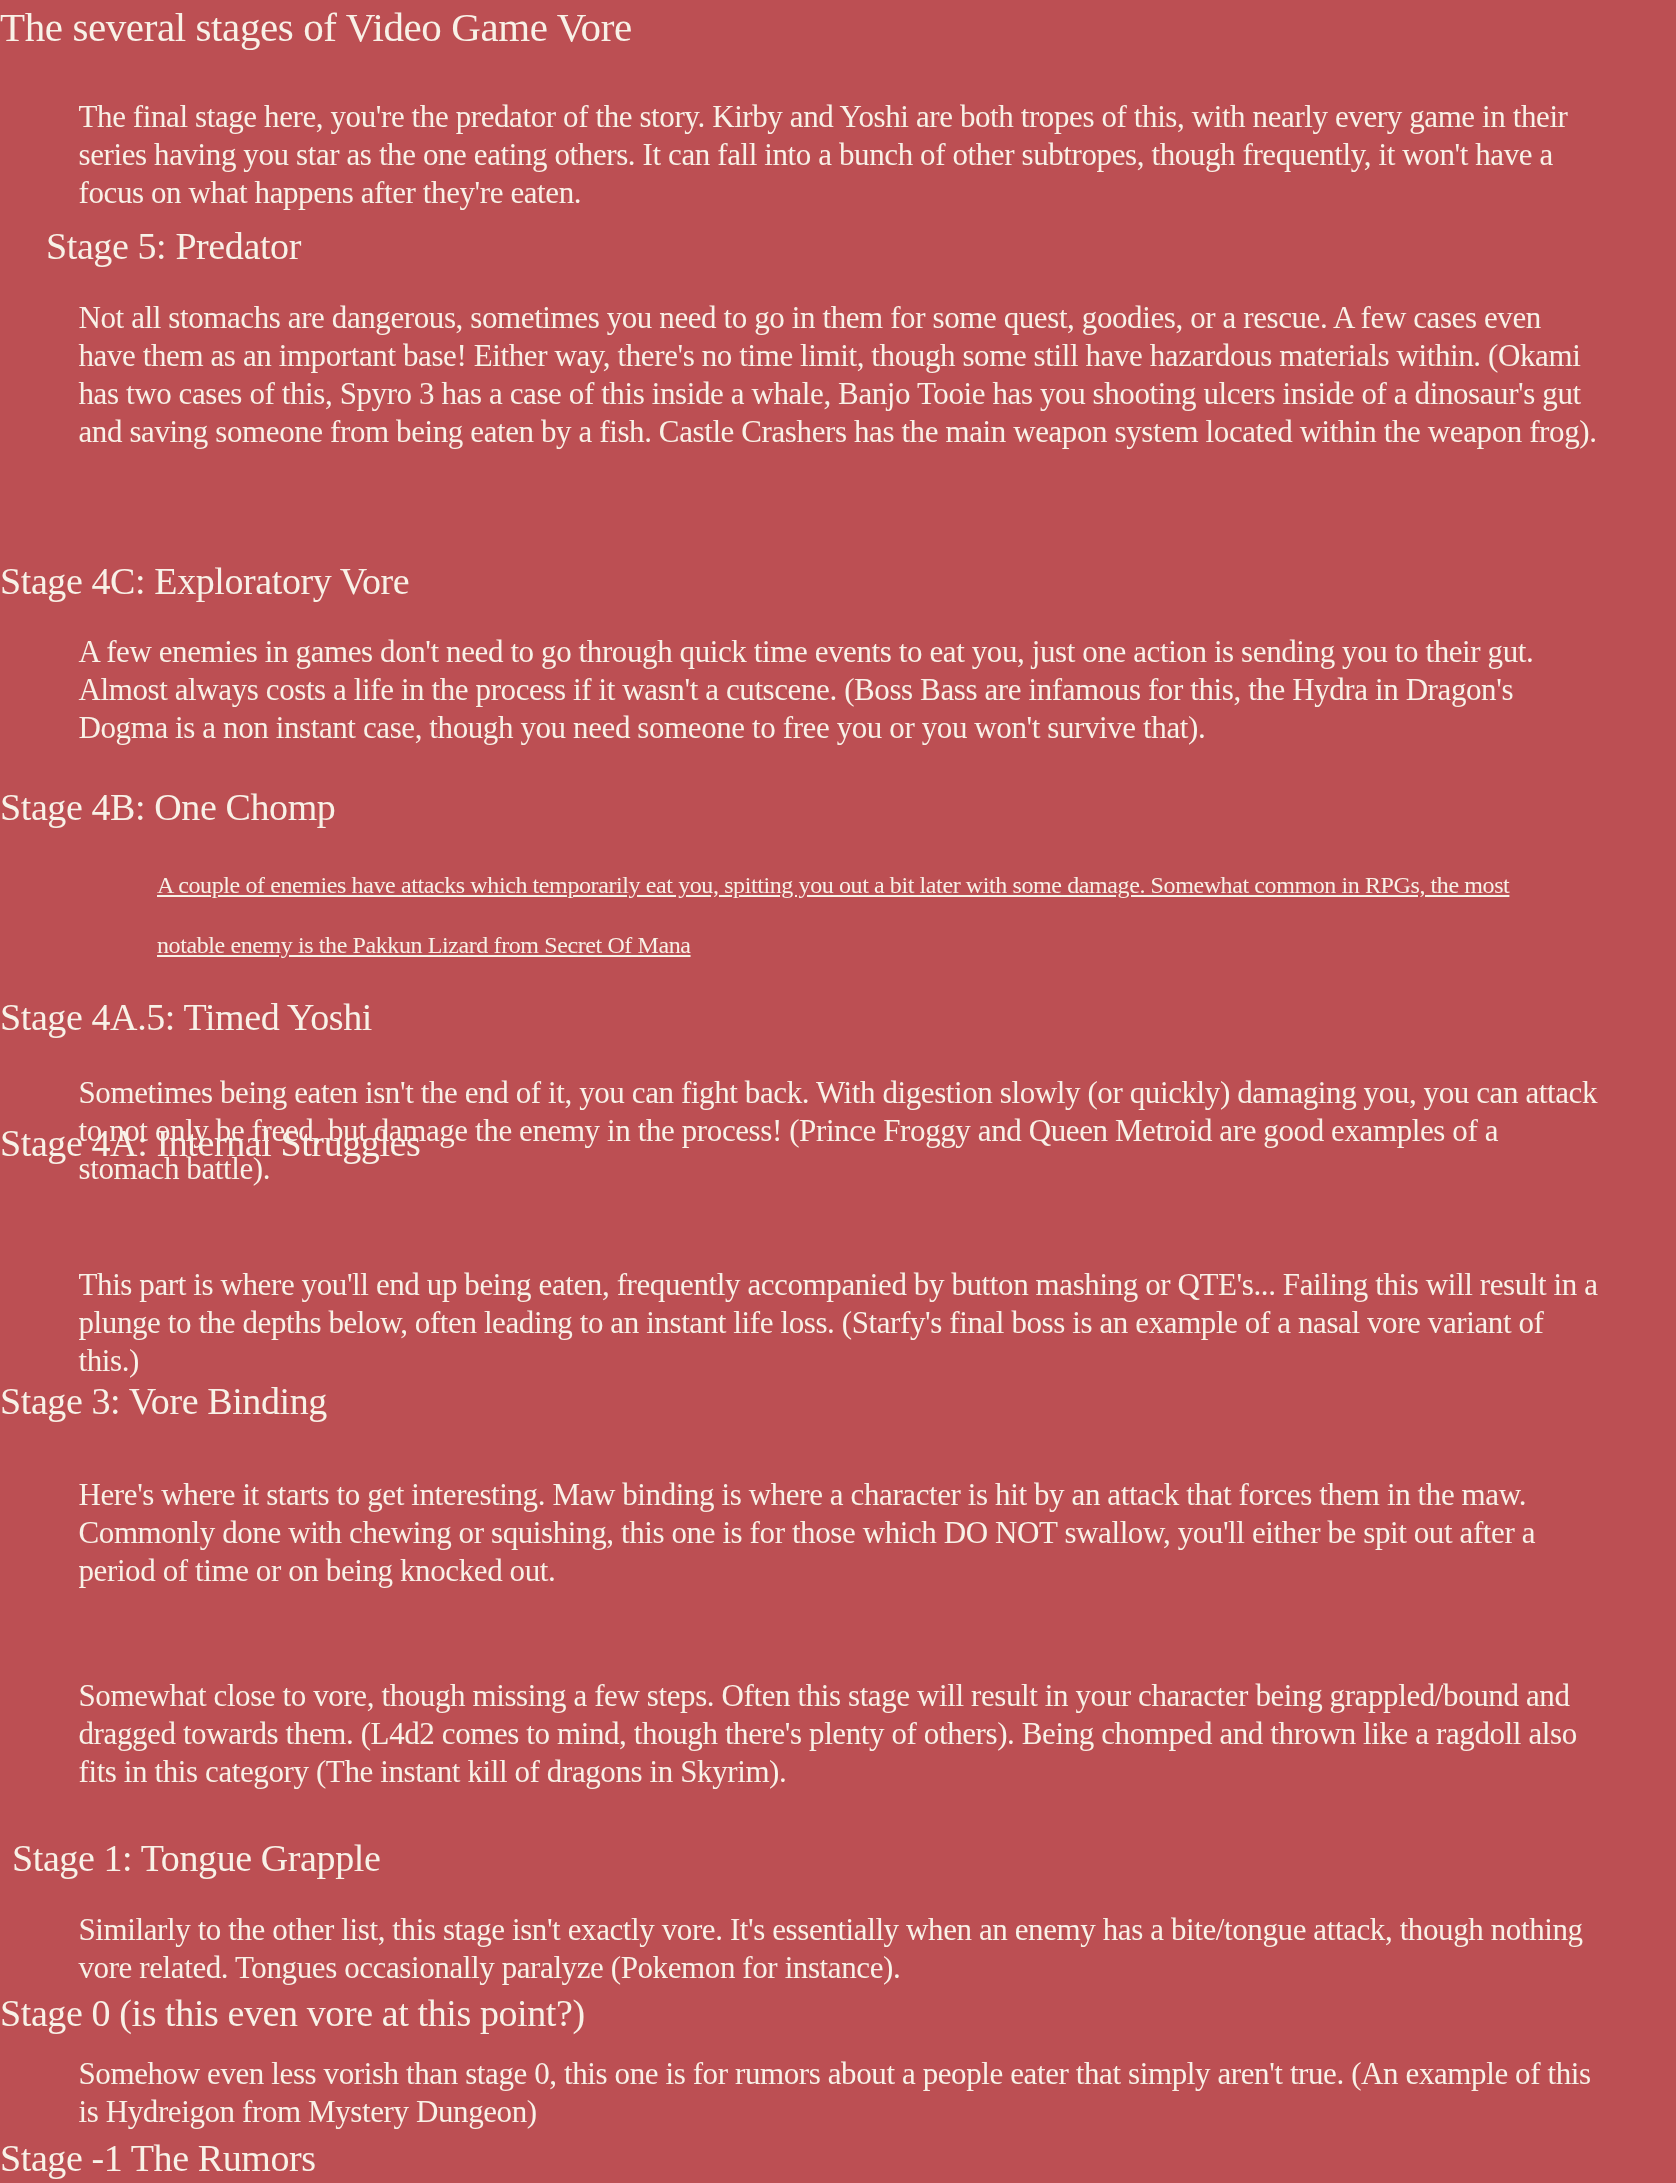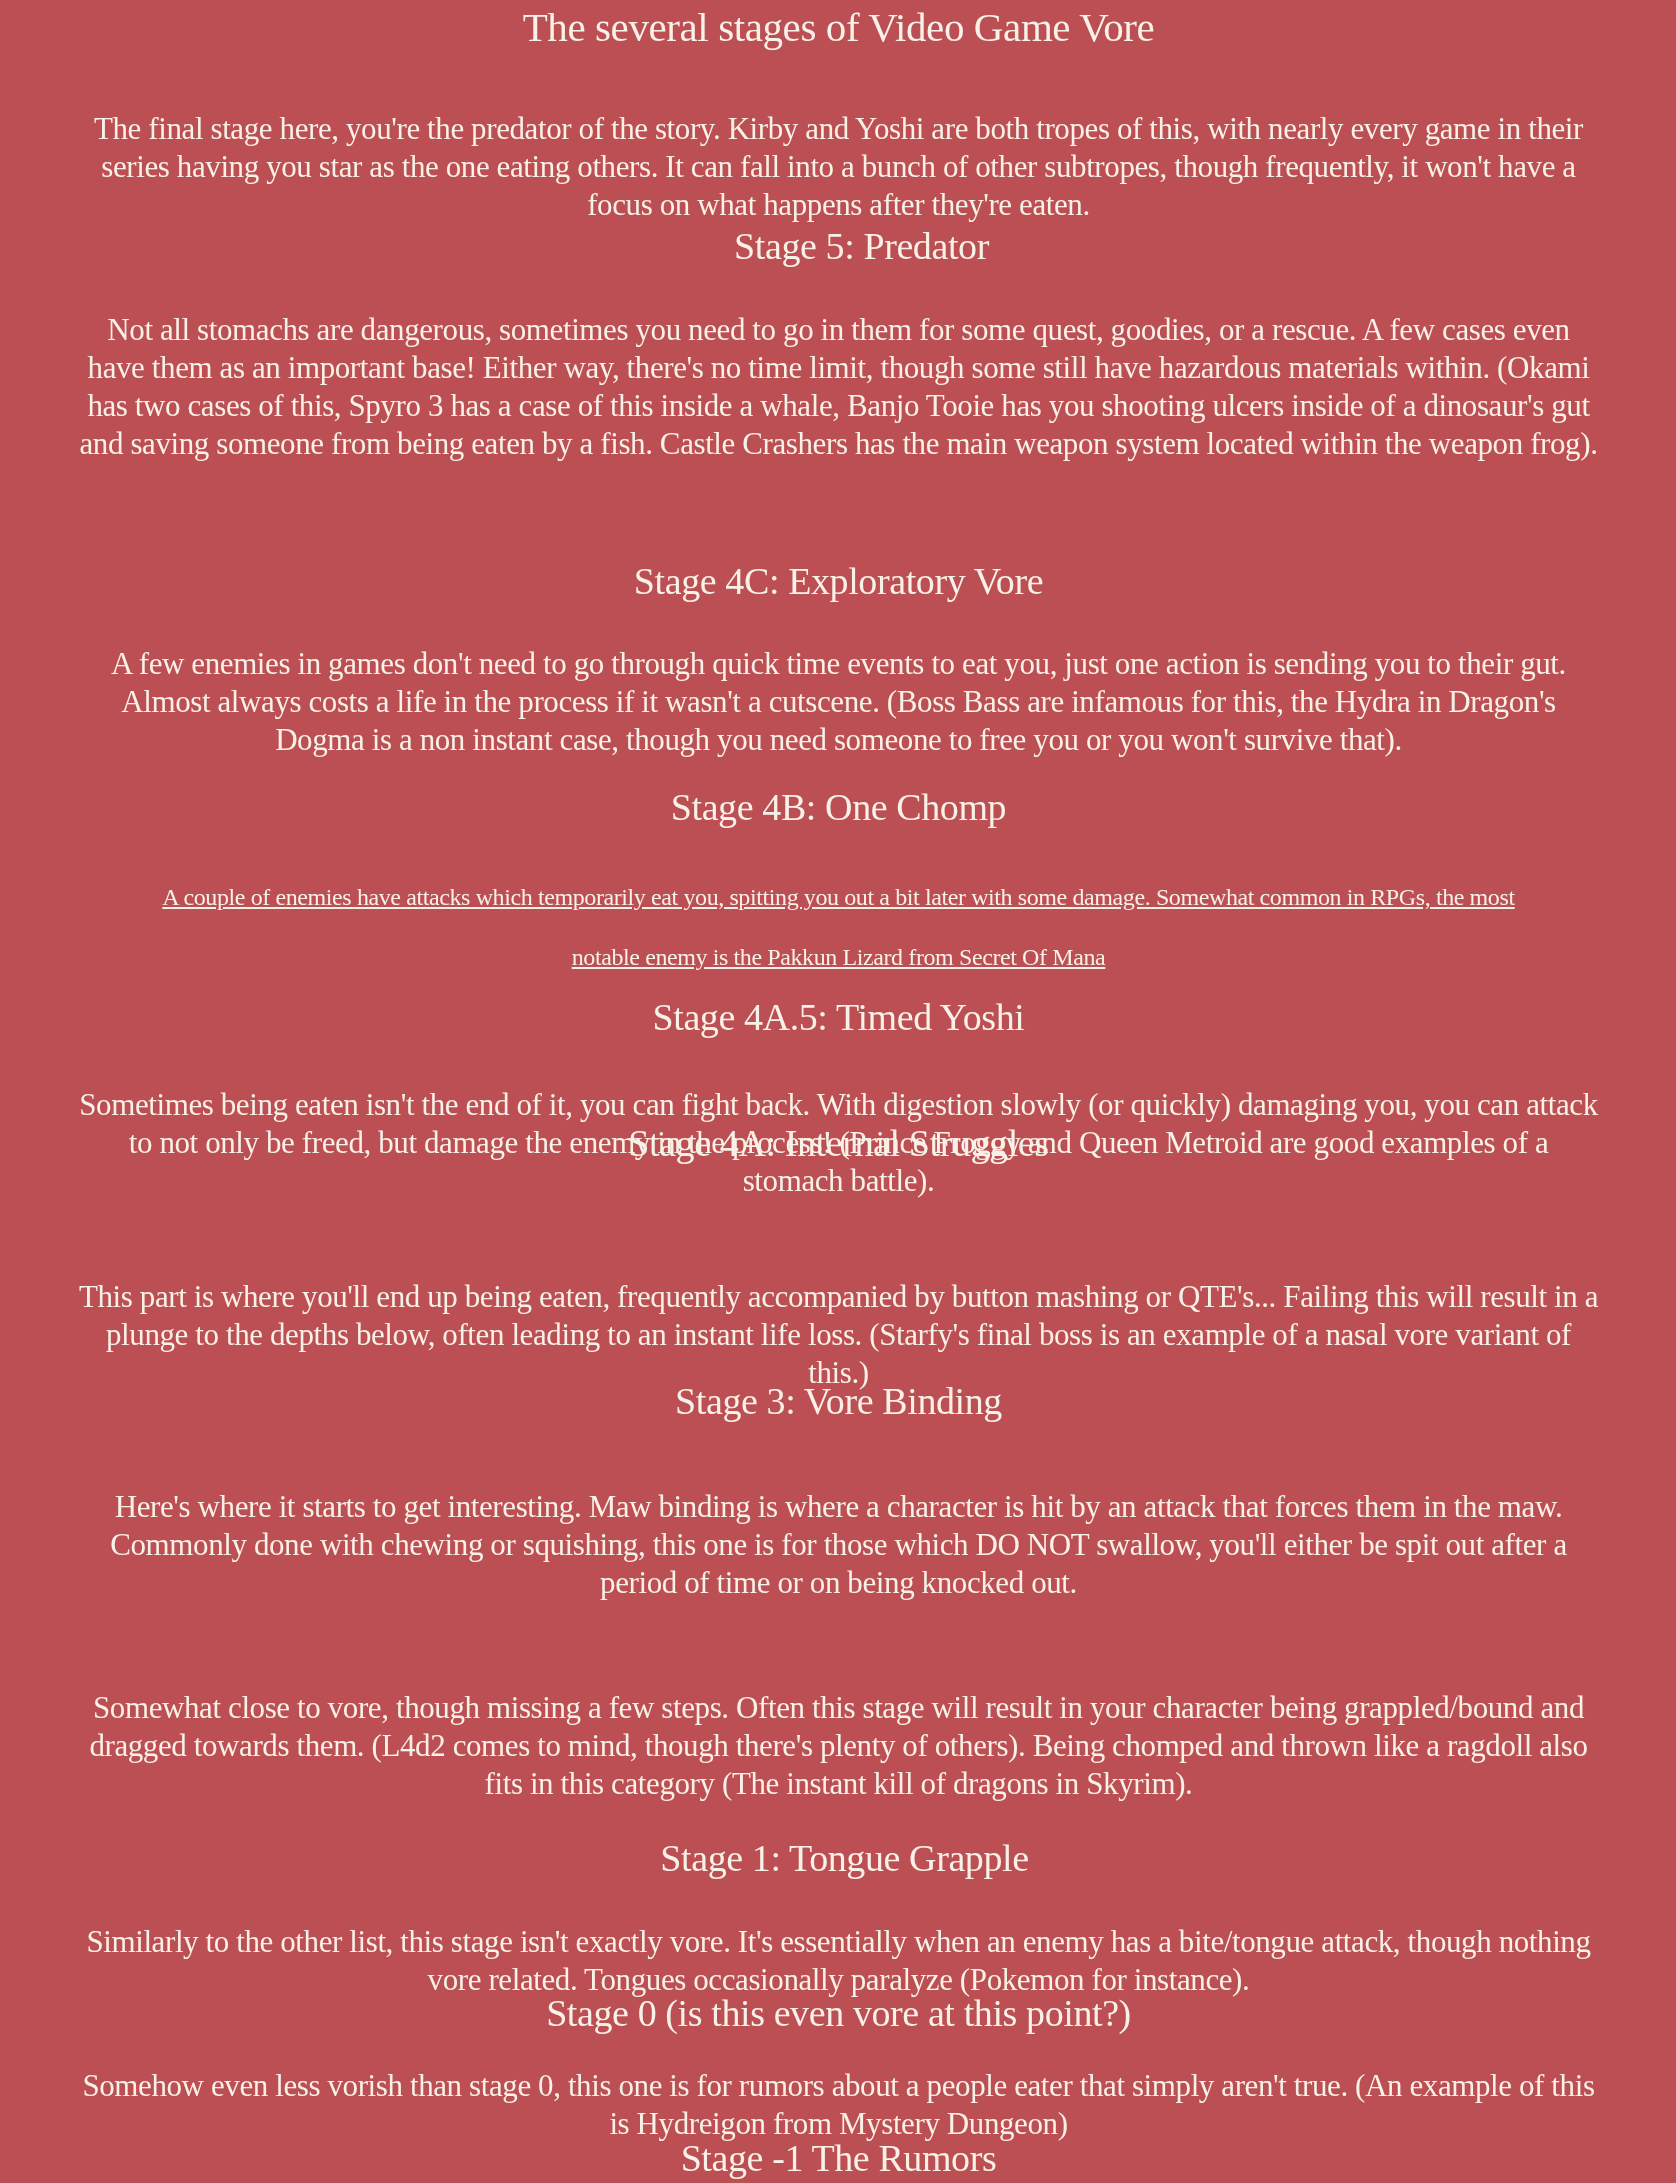--- a/index.html
+++ b/index.html
@@ -11,36 +11,35 @@
     height: 2184px;
     background: #bc4f53;
     overflow: hidden;
   }
   .page {
     position: relative;
     width: 1677px;
     height: 1844px;
     font-family: "Liberation Serif", "DejaVu Serif", serif;
     color: #f8f1e7;
-    text-align: center;
   }
   .doc-title {
     position: absolute;
     top: 3.5px;
     left: 0; right: 0;
     margin: 0;
     font-size: 41px;
     line-height: 47px;
     font-weight: normal;
     letter-spacing: -0.4px;
   }
   .paragraph {
     position: absolute;
     left: 0; right: 0;
-    margin: 12px auto;
+    margin: 0 auto;
     width: 1520px;
     font-size: 31px;
     line-height: 38px;
     letter-spacing: -0.4px;
     font-weight: normal;
   }
   .paragraph.large {
     width: 1363px;
     font-size: 24px;
     line-height: 60px;

